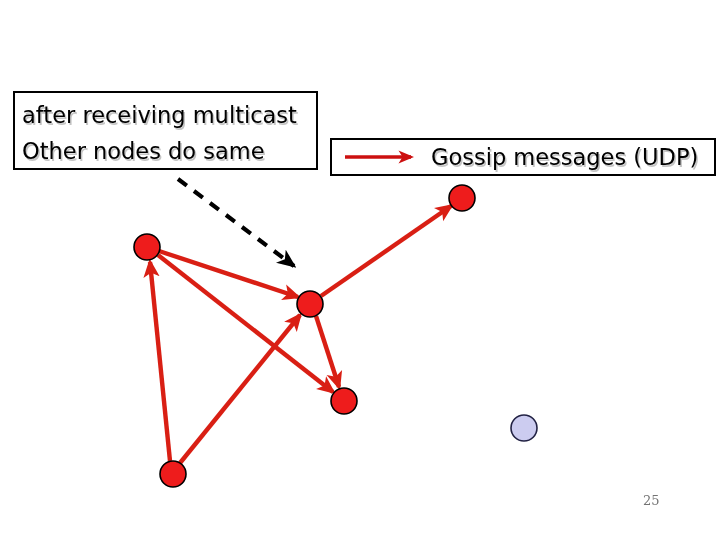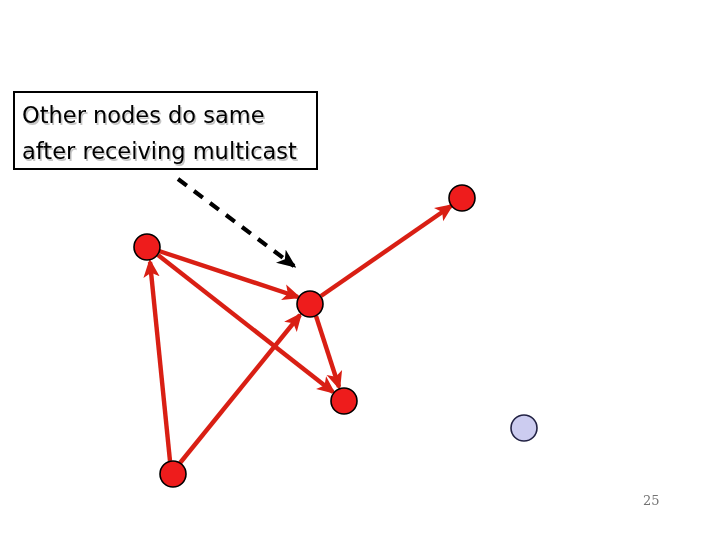--- a/index.html
+++ b/index.html
@@ -126,20 +126,31 @@
       <circle cx="147" cy="247" r="13" fill="#EE1C1C" stroke="#000000" stroke-width="1.6"></circle>
       <circle cx="462" cy="198" r="13" fill="#EE1C1C" stroke="#000000" stroke-width="1.6"></circle>
       <circle cx="310" cy="304" r="13" fill="#EE1C1C" stroke="#000000" stroke-width="1.6"></circle>
       <circle cx="344" cy="401" r="13" fill="#EE1C1C" stroke="#000000" stroke-width="1.6"></circle>
       <circle cx="173" cy="474" r="13" fill="#EE1C1C" stroke="#000000" stroke-width="1.6"></circle>
       <circle cx="524" cy="428" r="13" fill="#CCCCF0" stroke="#222244" stroke-width="1.6"></circle>
     </g>
   </svg>
 
   <div class="callout-box">
+    <div class="callout-line">after receiving multicast</div>
     <div class="callout-line">Other nodes do same</div>
-    <div class="callout-line">after receiving multicast</div>
   </div>
 
+  <div class="legend-box">
+    <svg class="legend-arrow-holder" viewBox="0 0 80 24" xmlns="http://www.w3.org/2000/svg">
+      <defs>
+        <marker id="legendArrow" viewBox="0 0 10 10" refX="8" refY="5" markerWidth="4.6" markerHeight="4.6" orient="auto-start-reverse">
+          <path d="M 0 0.8 L 10 5 L 0 9.2 L 2.6 5 Z" fill="#CC1010"></path>
+        </marker>
+      </defs>
+      <line x1="2" y1="12" x2="68" y2="12" stroke="#CC1010" stroke-width="3.4" marker-end="url(#legendArrow)"></line>
+    </svg>
+    <div class="legend-label">Gossip messages (UDP)</div>
+  </div>
 
   <div class="page-number">25</div>
 
 </div>
 
 </body></html>

